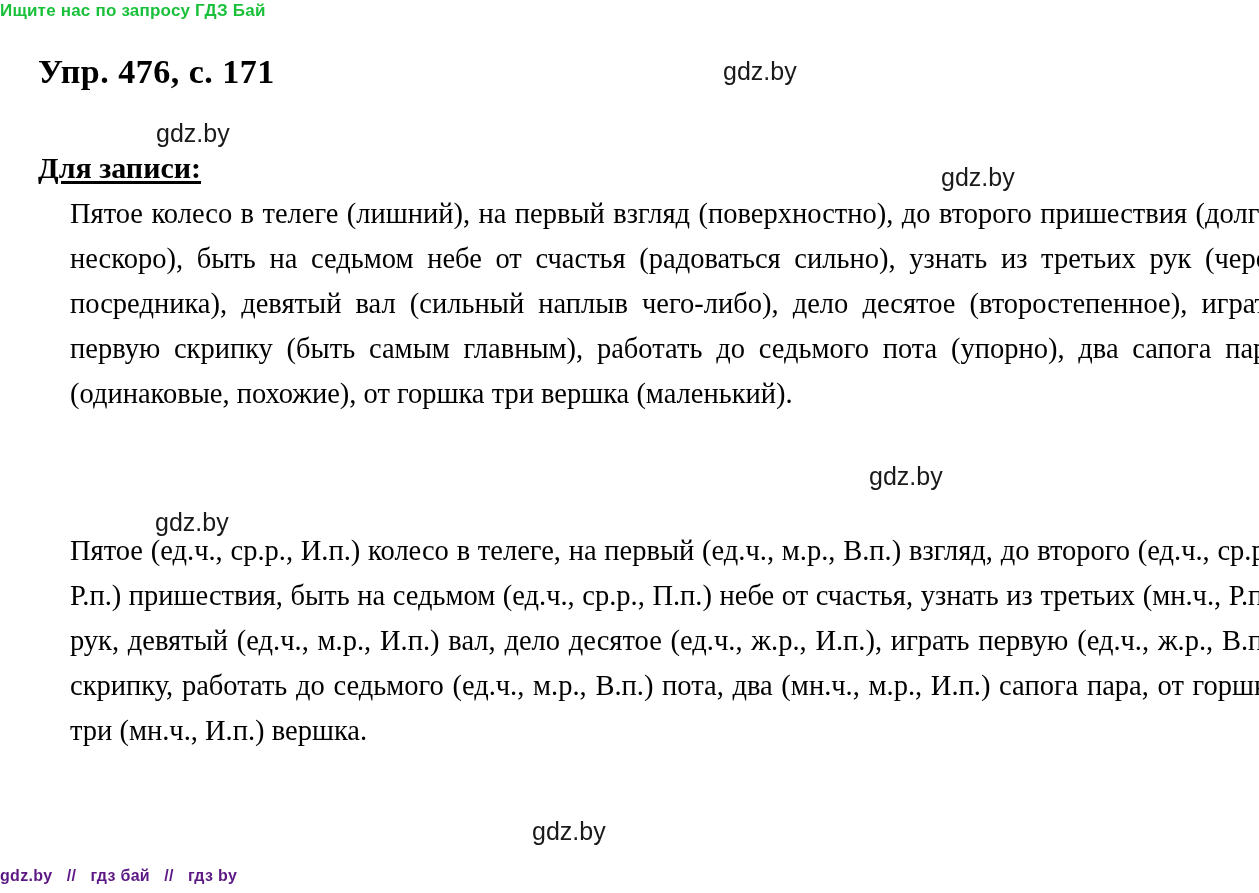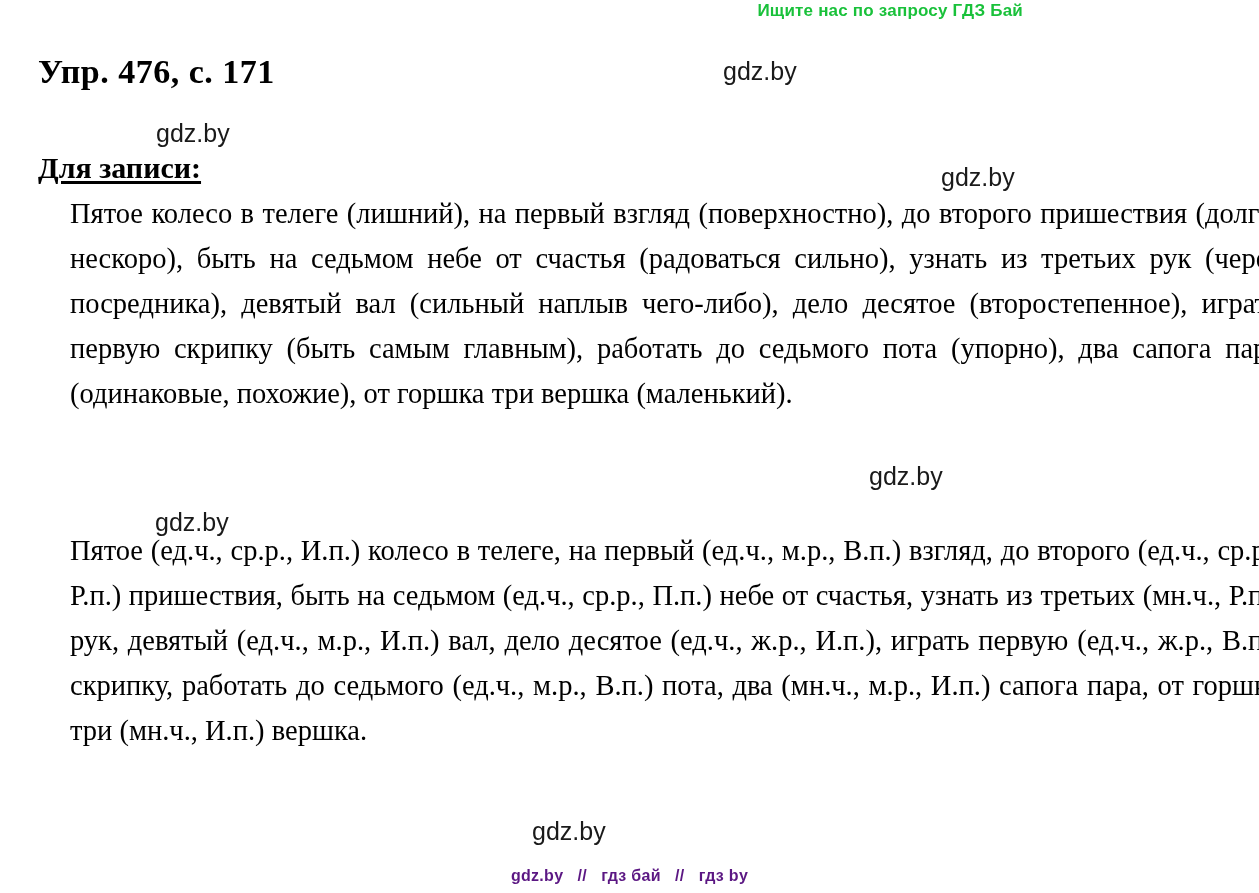--- a/index.html
+++ b/index.html
@@ -15,21 +15,21 @@
     font-family: "Liberation Serif", "DejaVu Serif", serif;
     color: #000000;
   }
 
   
   #promo-banner {
     position: absolute;
     left: 0;
     top: 0;
     width: 1023px;
-    text-align: right;
+    text-align: left;
     font-family: "Liberation Sans", "DejaVu Sans", sans-serif;
     font-weight: bold;
     font-size: 17px;
     color: #19c13a;
     line-height: 22px;
     letter-spacing: 0.2px;
   }
 
   
   #page-title {
@@ -90,21 +90,21 @@
   #watermark-4 { left: 869px; top: 462px; }
   #watermark-5 { left: 155px; top: 508px; }
   #watermark-6 { left: 532px; top: 817px; }
 
   
   #footer-links {
     position: absolute;
     left: 0;
     bottom: 7px;
     width: 1259px;
-    text-align: center;
+    text-align: left;
     font-family: "Liberation Sans", "DejaVu Sans", sans-serif;
     font-weight: bold;
     font-size: 16px;
     line-height: 20px;
     color: #5b1783;
     letter-spacing: 0.3px;
   }
   #footer-links span { white-space: pre; }
   .footer-sep { color: #5b1783; }
 </style>

